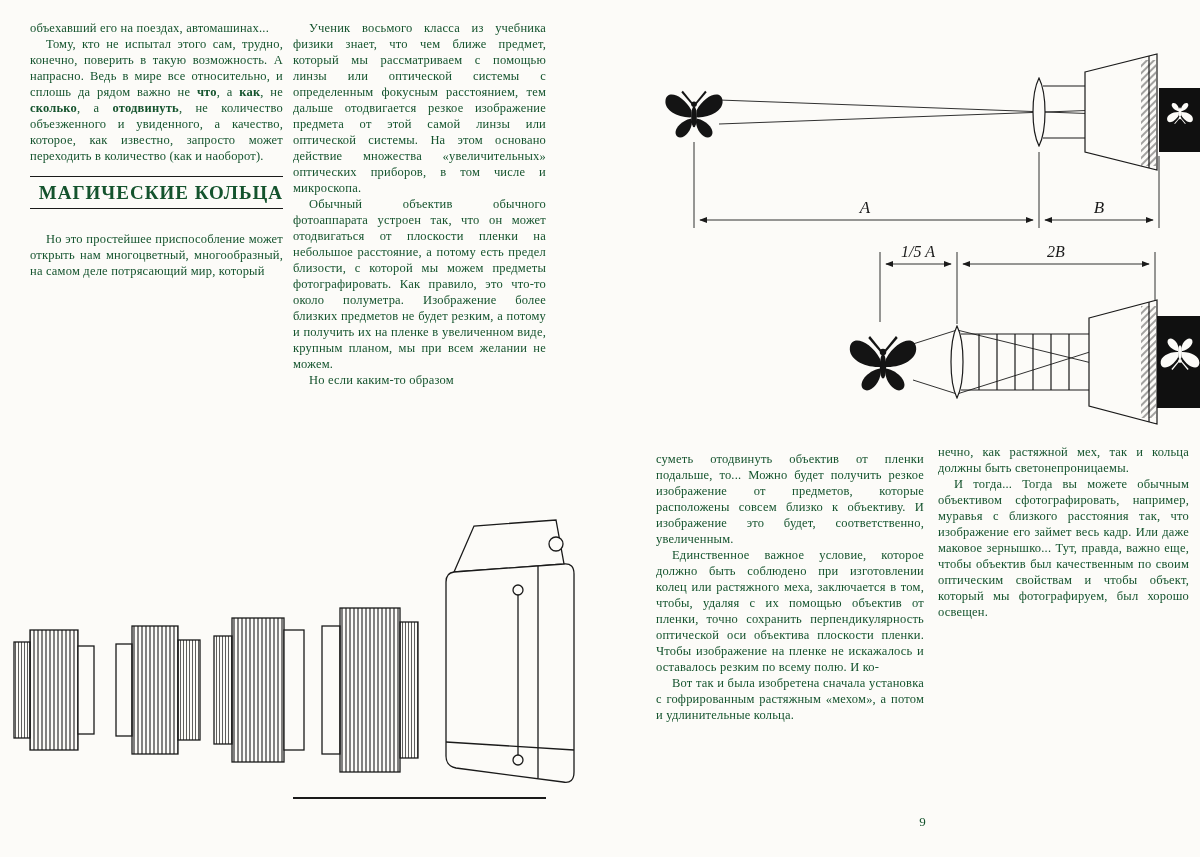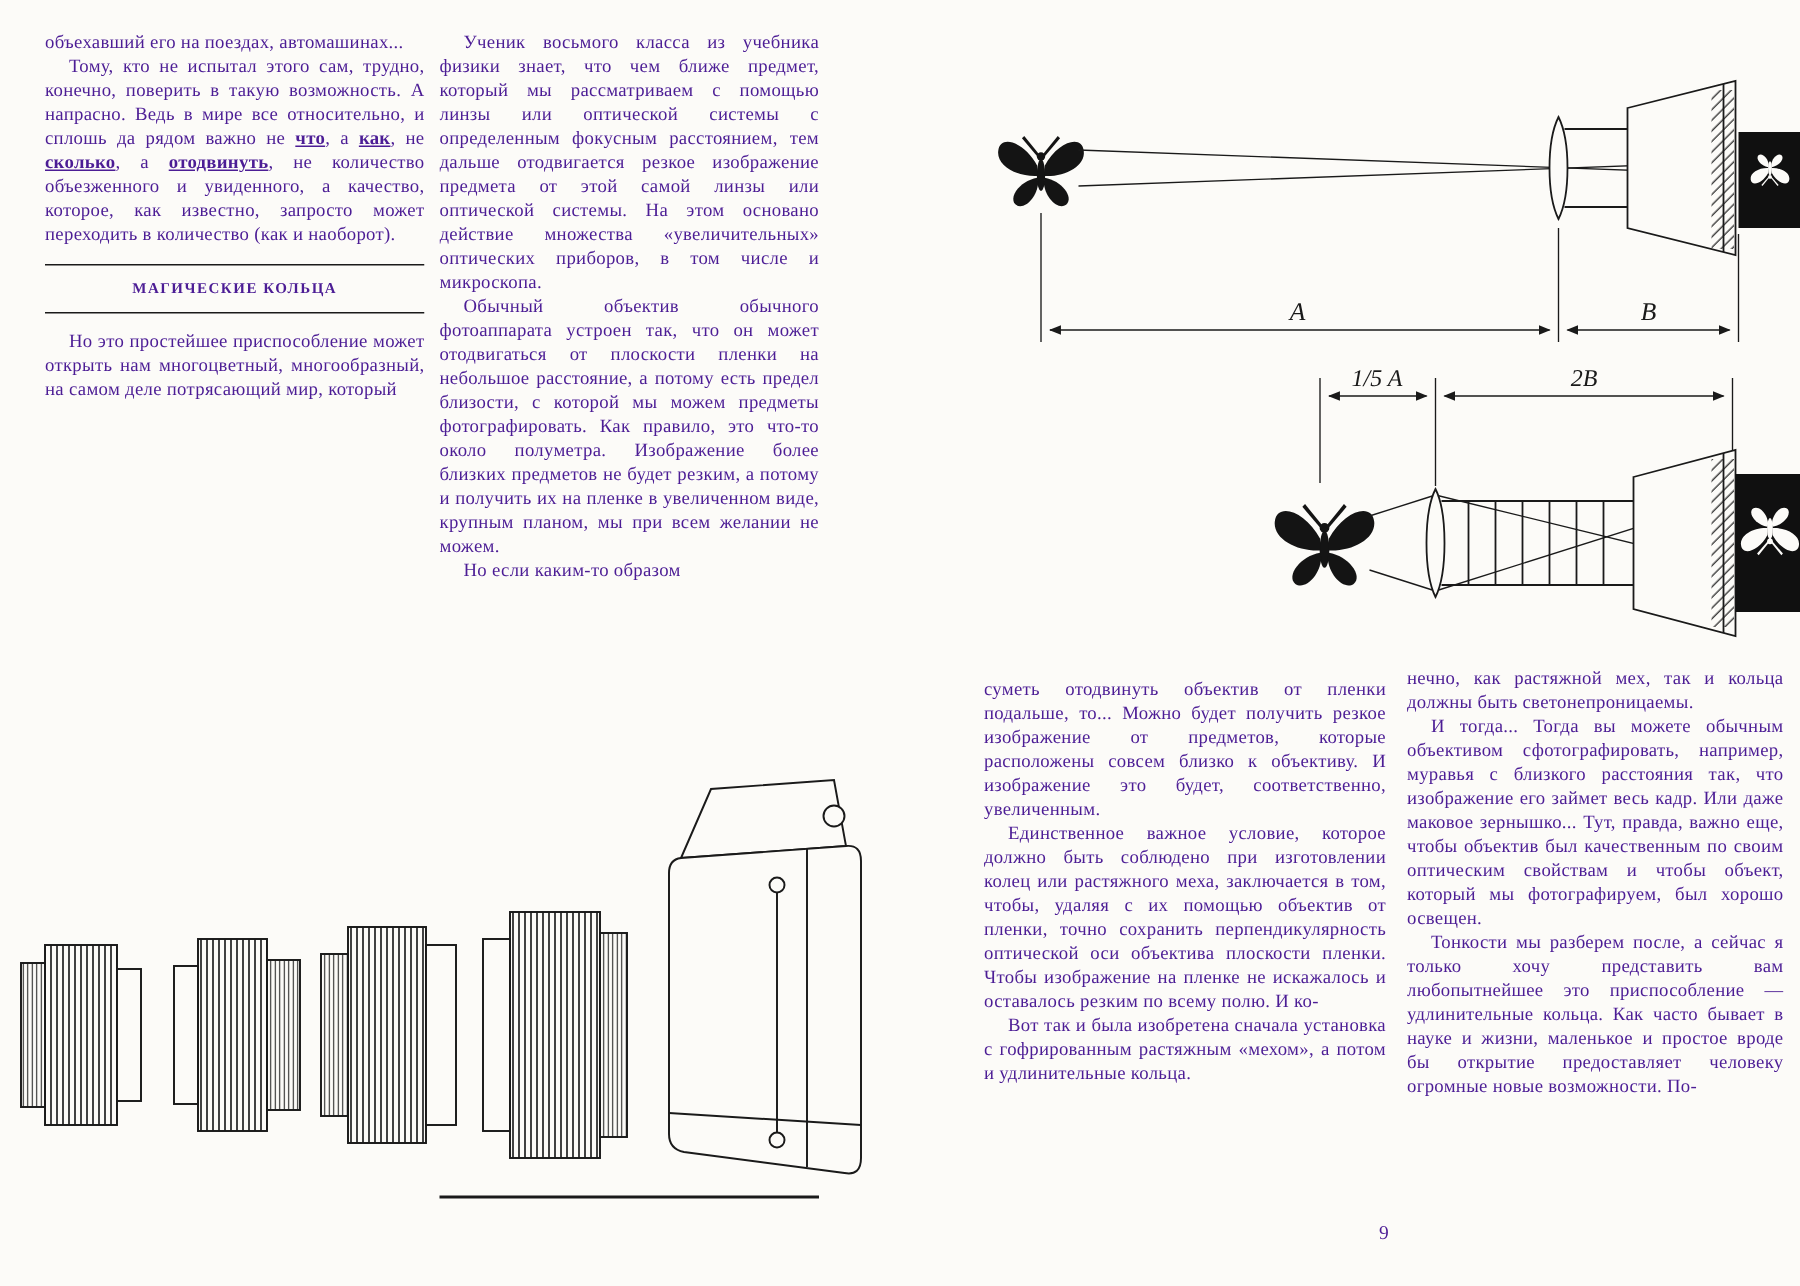--- a/index.html
+++ b/index.html
@@ -4,38 +4,38 @@
 <style>
   * { margin:0; padding:0; box-sizing:border-box; }
   html,body { width:1200px; height:857px; }
   body {
     font-family:"Liberation Serif", serif;
     background:#e9e7e2;
     overflow:hidden;
   }
   .page {
     position:relative; width:1200px; height:857px;
-    background:#fcfbf8; color:#4c1d95;
+    background:#fcfbf8; color:#14532d;
   }
   .col {
     position:absolute; text-align:justify;
     font-size:12.5px; line-height:16px; overflow:hidden;
     letter-spacing:0.2px;
   }
   .col p { text-indent:16px; }
   .col p.noindent { text-indent:0; }
-  .col b { font-weight:bold;text-decoration:underline; }
+  .col b { font-weight:bold; }
   #col1 { left:30px;  top:20px;  width:253px; height:480px; }
   #col2 { left:293px; top:20px;  width:253px; height:492px; }
   #col3 { left:656px; top:451px; width:268px; height:346px; }
   #col4 { left:938px; top:444px; width:251px; height:350px; }
   .heading-block {
-    margin:12px 0 10px; padding:8px 0 7px;
+    margin:12px 0 22px; padding:8px 0 7px;
     border-top:1.5px solid #1a1a1a; border-bottom:1.5px solid #1a1a1a;
-    text-align:center; font-weight:bold; font-size:10px;
+    text-align:right; font-weight:bold; font-size:19px;
     letter-spacing:1px; text-indent:0;
   }
   #optical-diagram { position:absolute; left:655px; top:12px; width:545px; height:445px; }
   #rings-figure   { position:absolute; left:8px;  top:510px; width:580px; height:300px; }
   #figure-rule {
     position:absolute; left:293px; top:797px; width:253px; height:1.5px;
     background:#1a1a1a;
   }
   #page-number {
     position:absolute; left:656px; top:814px; width:533px;
@@ -192,20 +192,19 @@
 
   <div class="col" id="col3">
       <p class="noindent">суметь отодвинуть объектив от пленки подальше, то... Можно будет получить резкое изображение от предметов, которые расположены совсем близко к объективу. И изображение это будет, соответственно, увеличенным.</p>
       <p>Единственное важное условие, которое должно быть соблюдено при изготовлении колец или растяжного меха, заключается в том, чтобы, удаляя с их помощью объектив от пленки, точно сохранить перпендикулярность оптической оси объектива плоскости пленки. Чтобы изображение на пленке не искажалось и оставалось резким по всему полю. И ко-</p>
       <p>Вот так и была изобретена сначала установка с гофрированным растяжным «мехом», а потом и удлинительные кольца.</p>
     </div>
 
   <div class="col" id="col4">
       <p class="noindent">нечно, как растяжной мех, так и кольца должны быть светонепроницаемы.</p>
       <p>И тогда... Тогда вы можете обычным объективом сфотографировать, например, муравья с близкого расстояния так, что изображение его займет весь кадр. Или даже маковое зернышко... Тут, правда, важно еще, чтобы объектив был качественным по своим оптическим свойствам и чтобы объект, который мы фотографируем, был хорошо освещен.</p>
-      <p>Тонкости мы разберем после, а сейчас я только хочу представить вам любопытнейшее это приспособление — удлинительные кольца. Как часто бывает в науке и жизни, маленькое и простое вроде бы открытие предоставляет человеку огромные новые возможности. По-</p>
     </div>
 
   <div id="figure-rule"></div>
 
   <div id="page-number">9</div>
 
 </div>
 
 </body></html>

